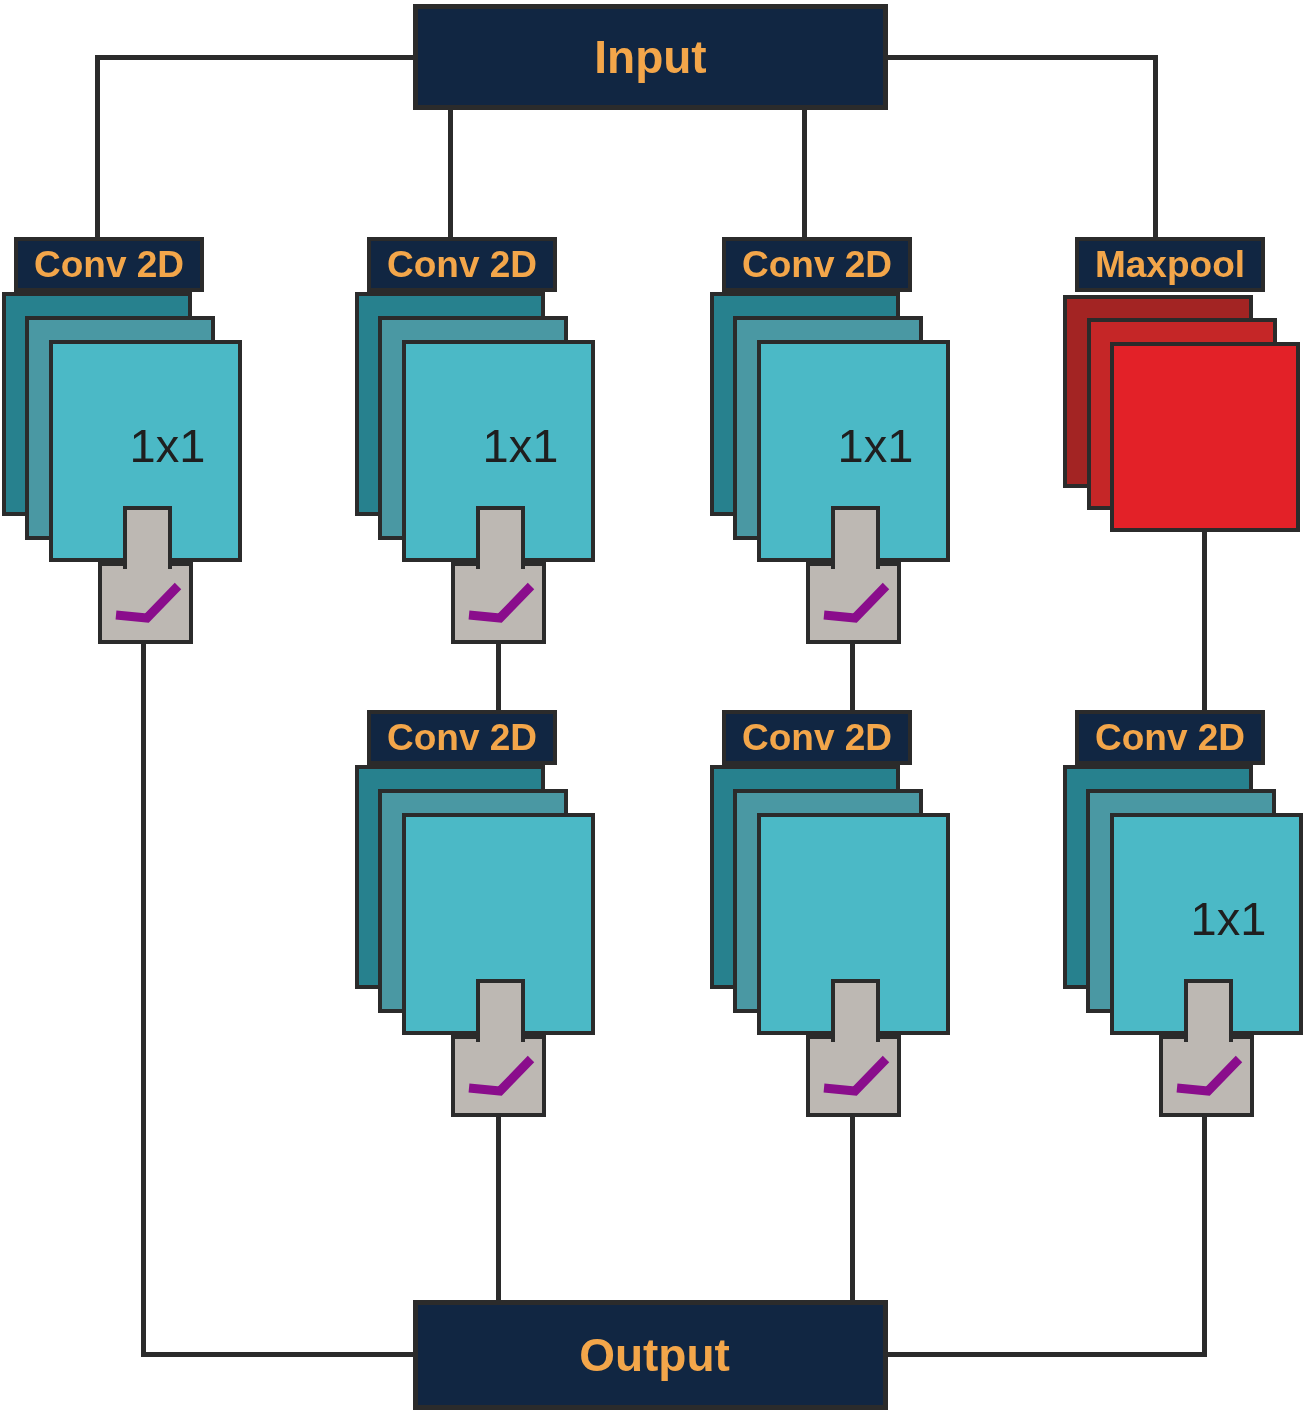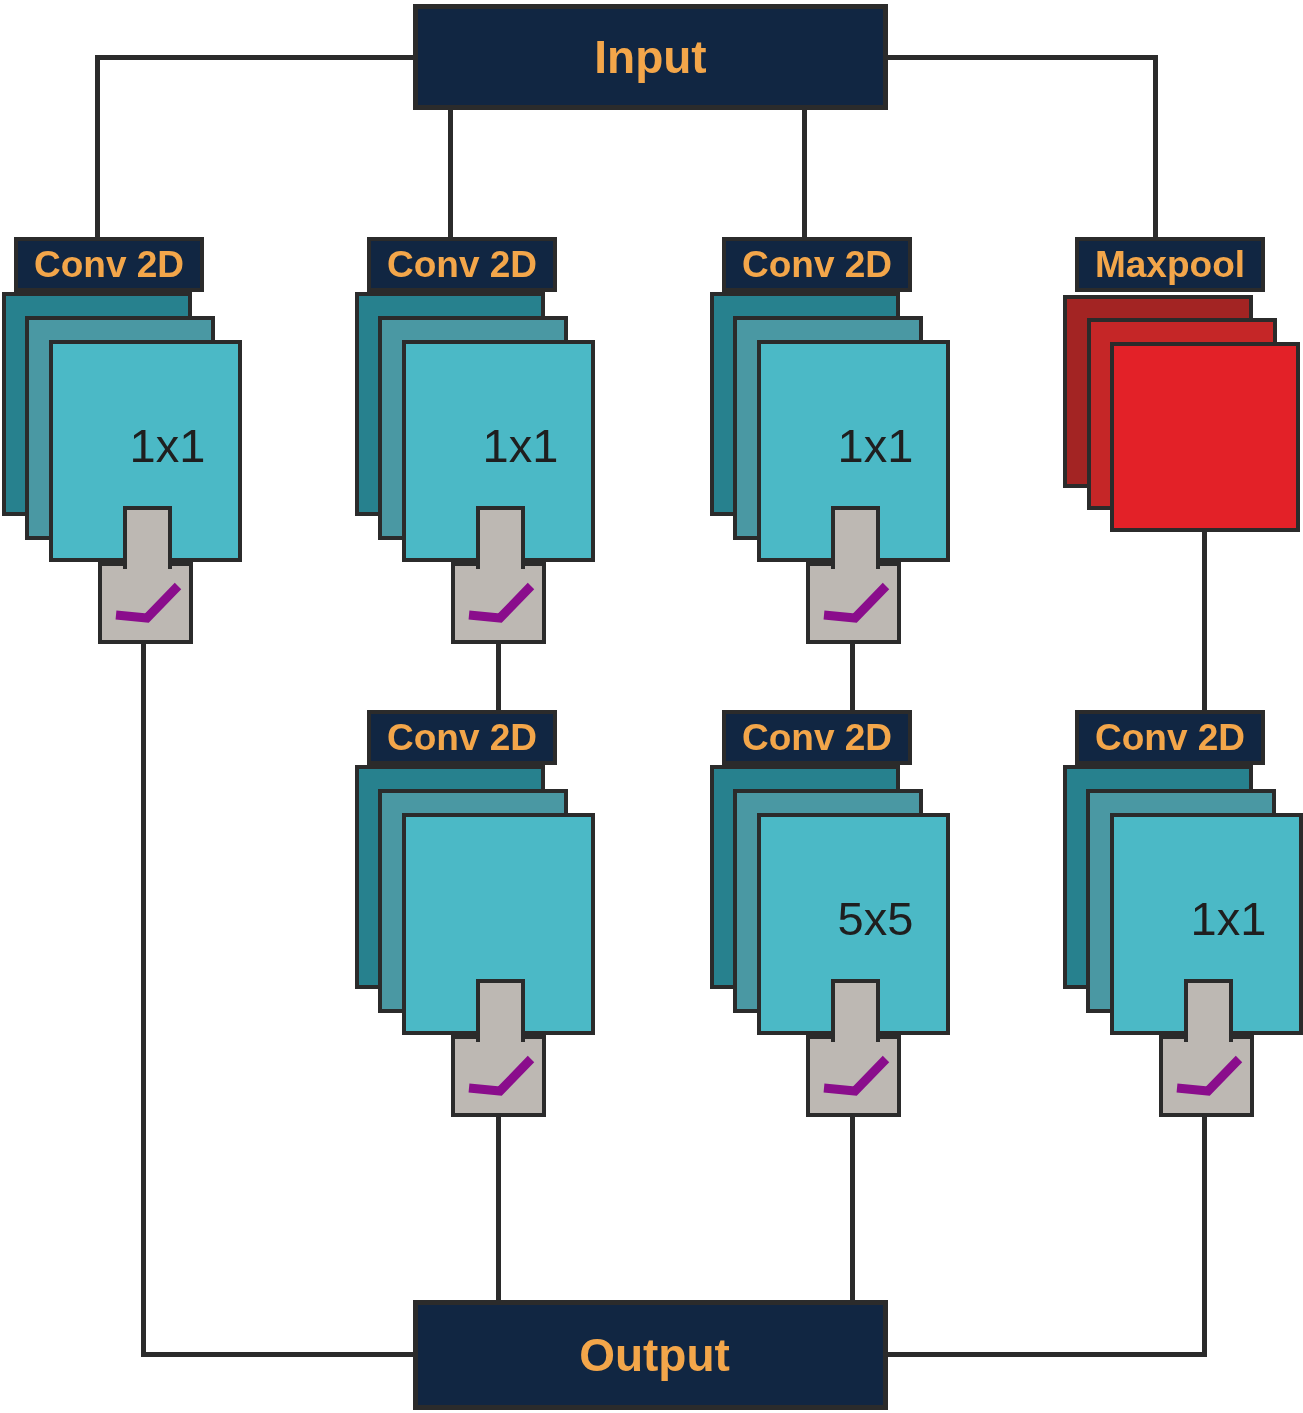--- a/index.html
+++ b/index.html
@@ -174,21 +174,20 @@
     </div>
   </div>
 
   <div class="block pos-b6">
     <div class="hdr">
       <span>Conv 2D</span>
     </div>
     <div class="sq back"></div>
     <div class="sq mid"></div>
     <div class="sq front"></div>
-    <div class="kernel">5x5</div>
     <div class="plug-narrow"></div>
     <div class="plug-wide">
       <svg width="87" height="74" viewBox="0 0 87 74">
         <polyline points="14,49 45,52 76,20" fill="none" stroke="#8a0d8c" stroke-width="9"></polyline>
       </svg>
     </div>
   </div>
 
   <div class="block pos-b7">
     <div class="hdr">

